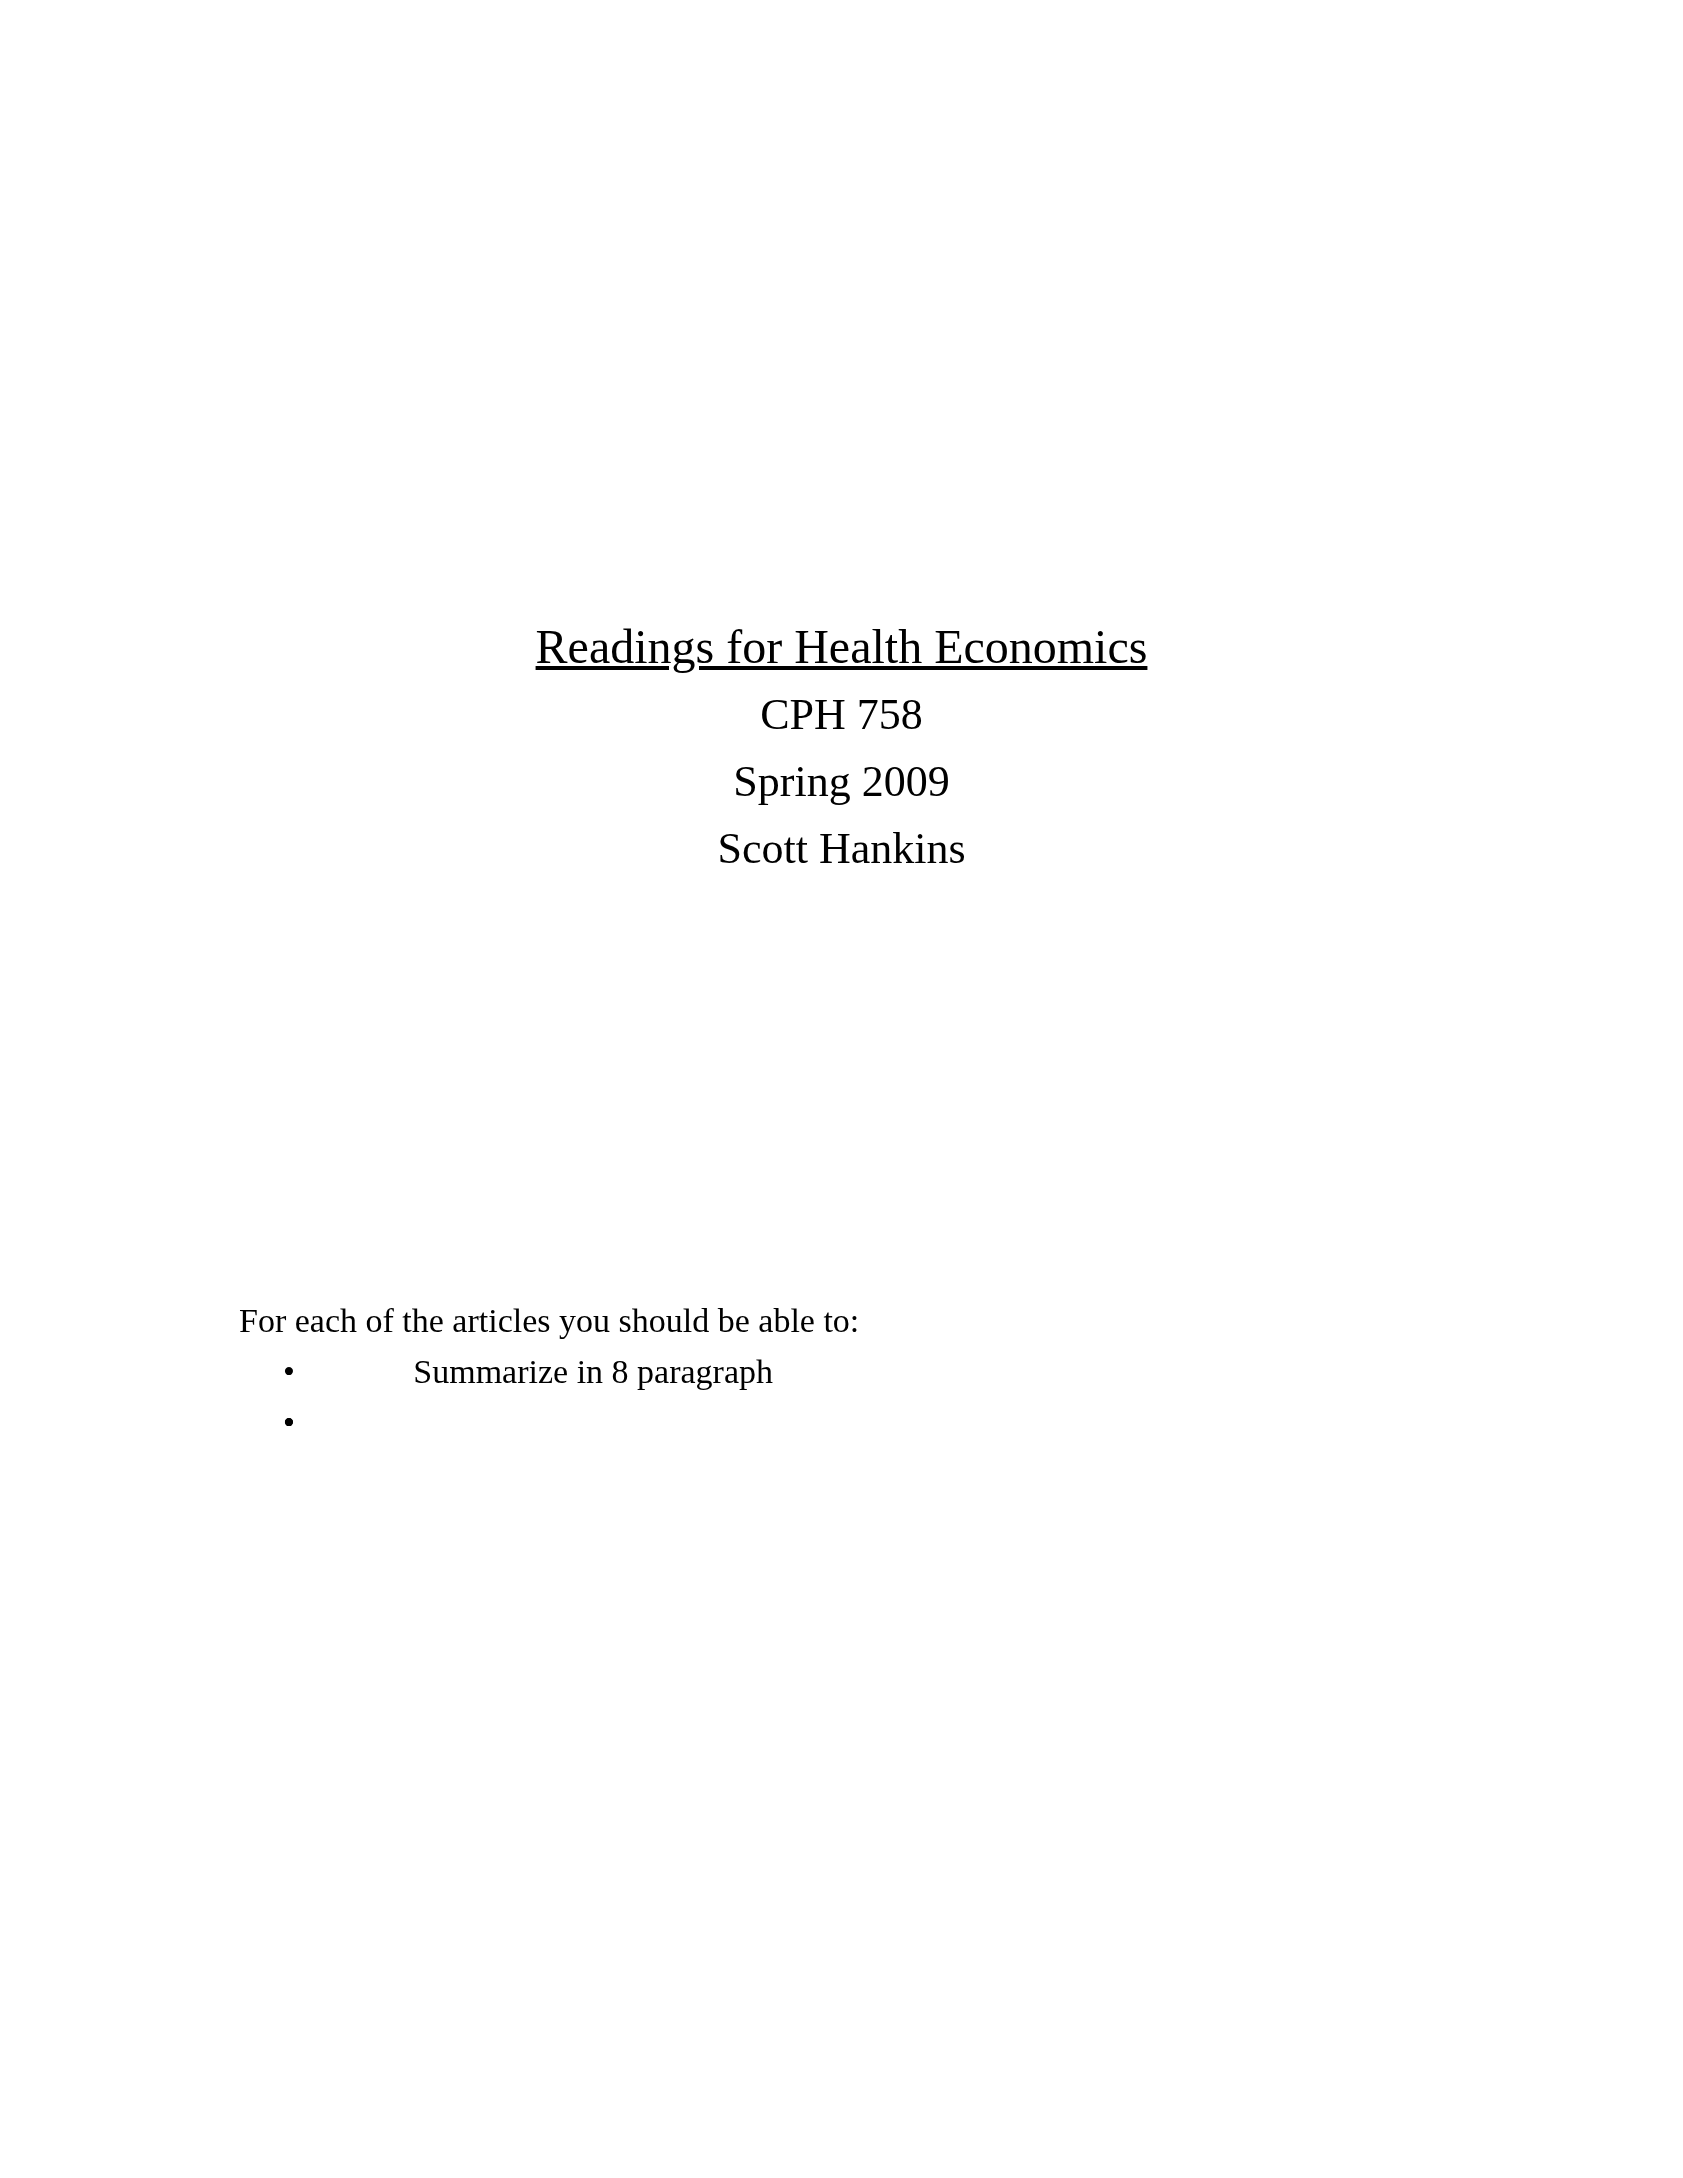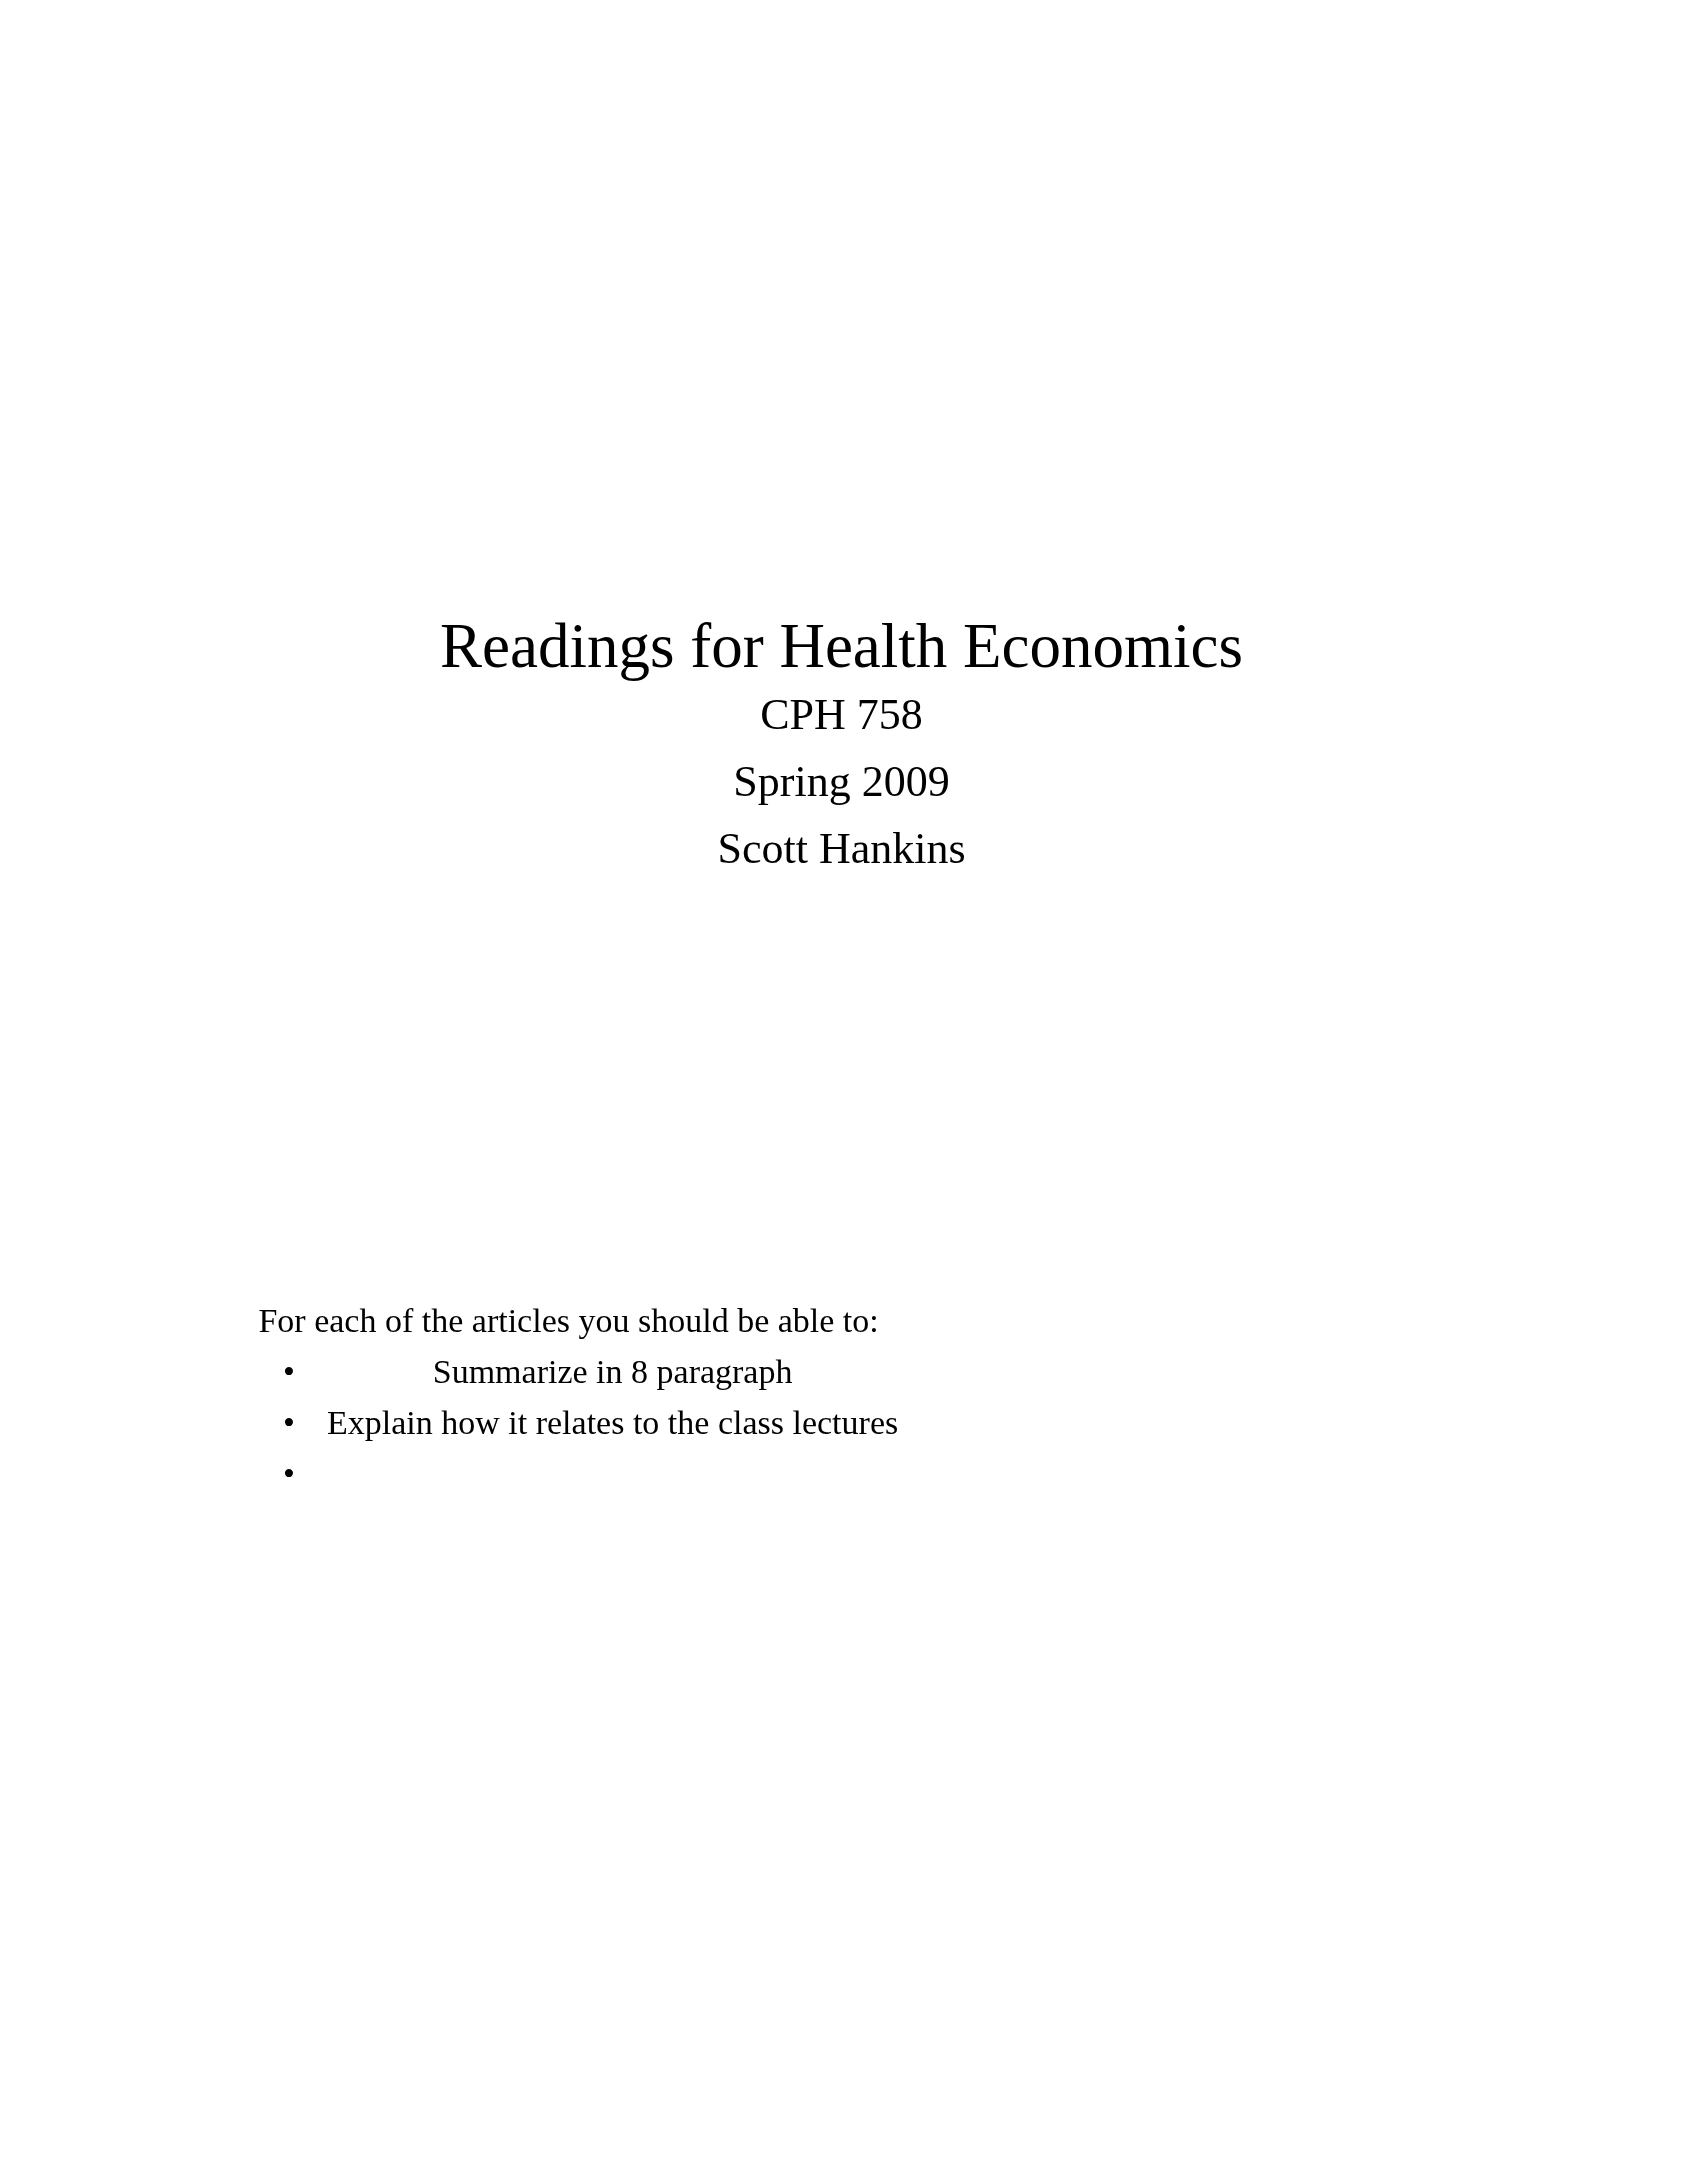--- a/index.html
+++ b/index.html
@@ -24,23 +24,24 @@
     background: #ffffff;
   }
   .title-block {
     position: absolute;
     top: 612px;
     left: 0;
     width: 1683px;
     text-align: center;
   }
   .doc-title {
-    font-size: 63px;
+    font-size: 48px;
     line-height: 69px;
     white-space: nowrap;
+    text-decoration: underline;
   }
   .doc-subtitle {
     font-size: 44px;
     line-height: 67px;
     white-space: nowrap;
   }
   .body-block {
     position: absolute;
     top: 1295px;
     left: 239px;
@@ -83,21 +84,20 @@
 
   <div class="body-block">
     <div class="intro-line">For each of the articles you should be able to:</div>
     <ul class="bullet-list">
       <li class="bullet-item">
         <span class="bullet-dot">•</span>
         <span>Summarize in 8 paragraph</span>
       </li>
       <li class="bullet-item">
         <span class="bullet-dot">•</span>
-        <span>Explain how it relates to the class lectures</span>
       </li>
       <li class="bullet-item">
         <span class="bullet-dot">•</span>
       </li>
     </ul>
   </div>
 
 </div>
 
 

